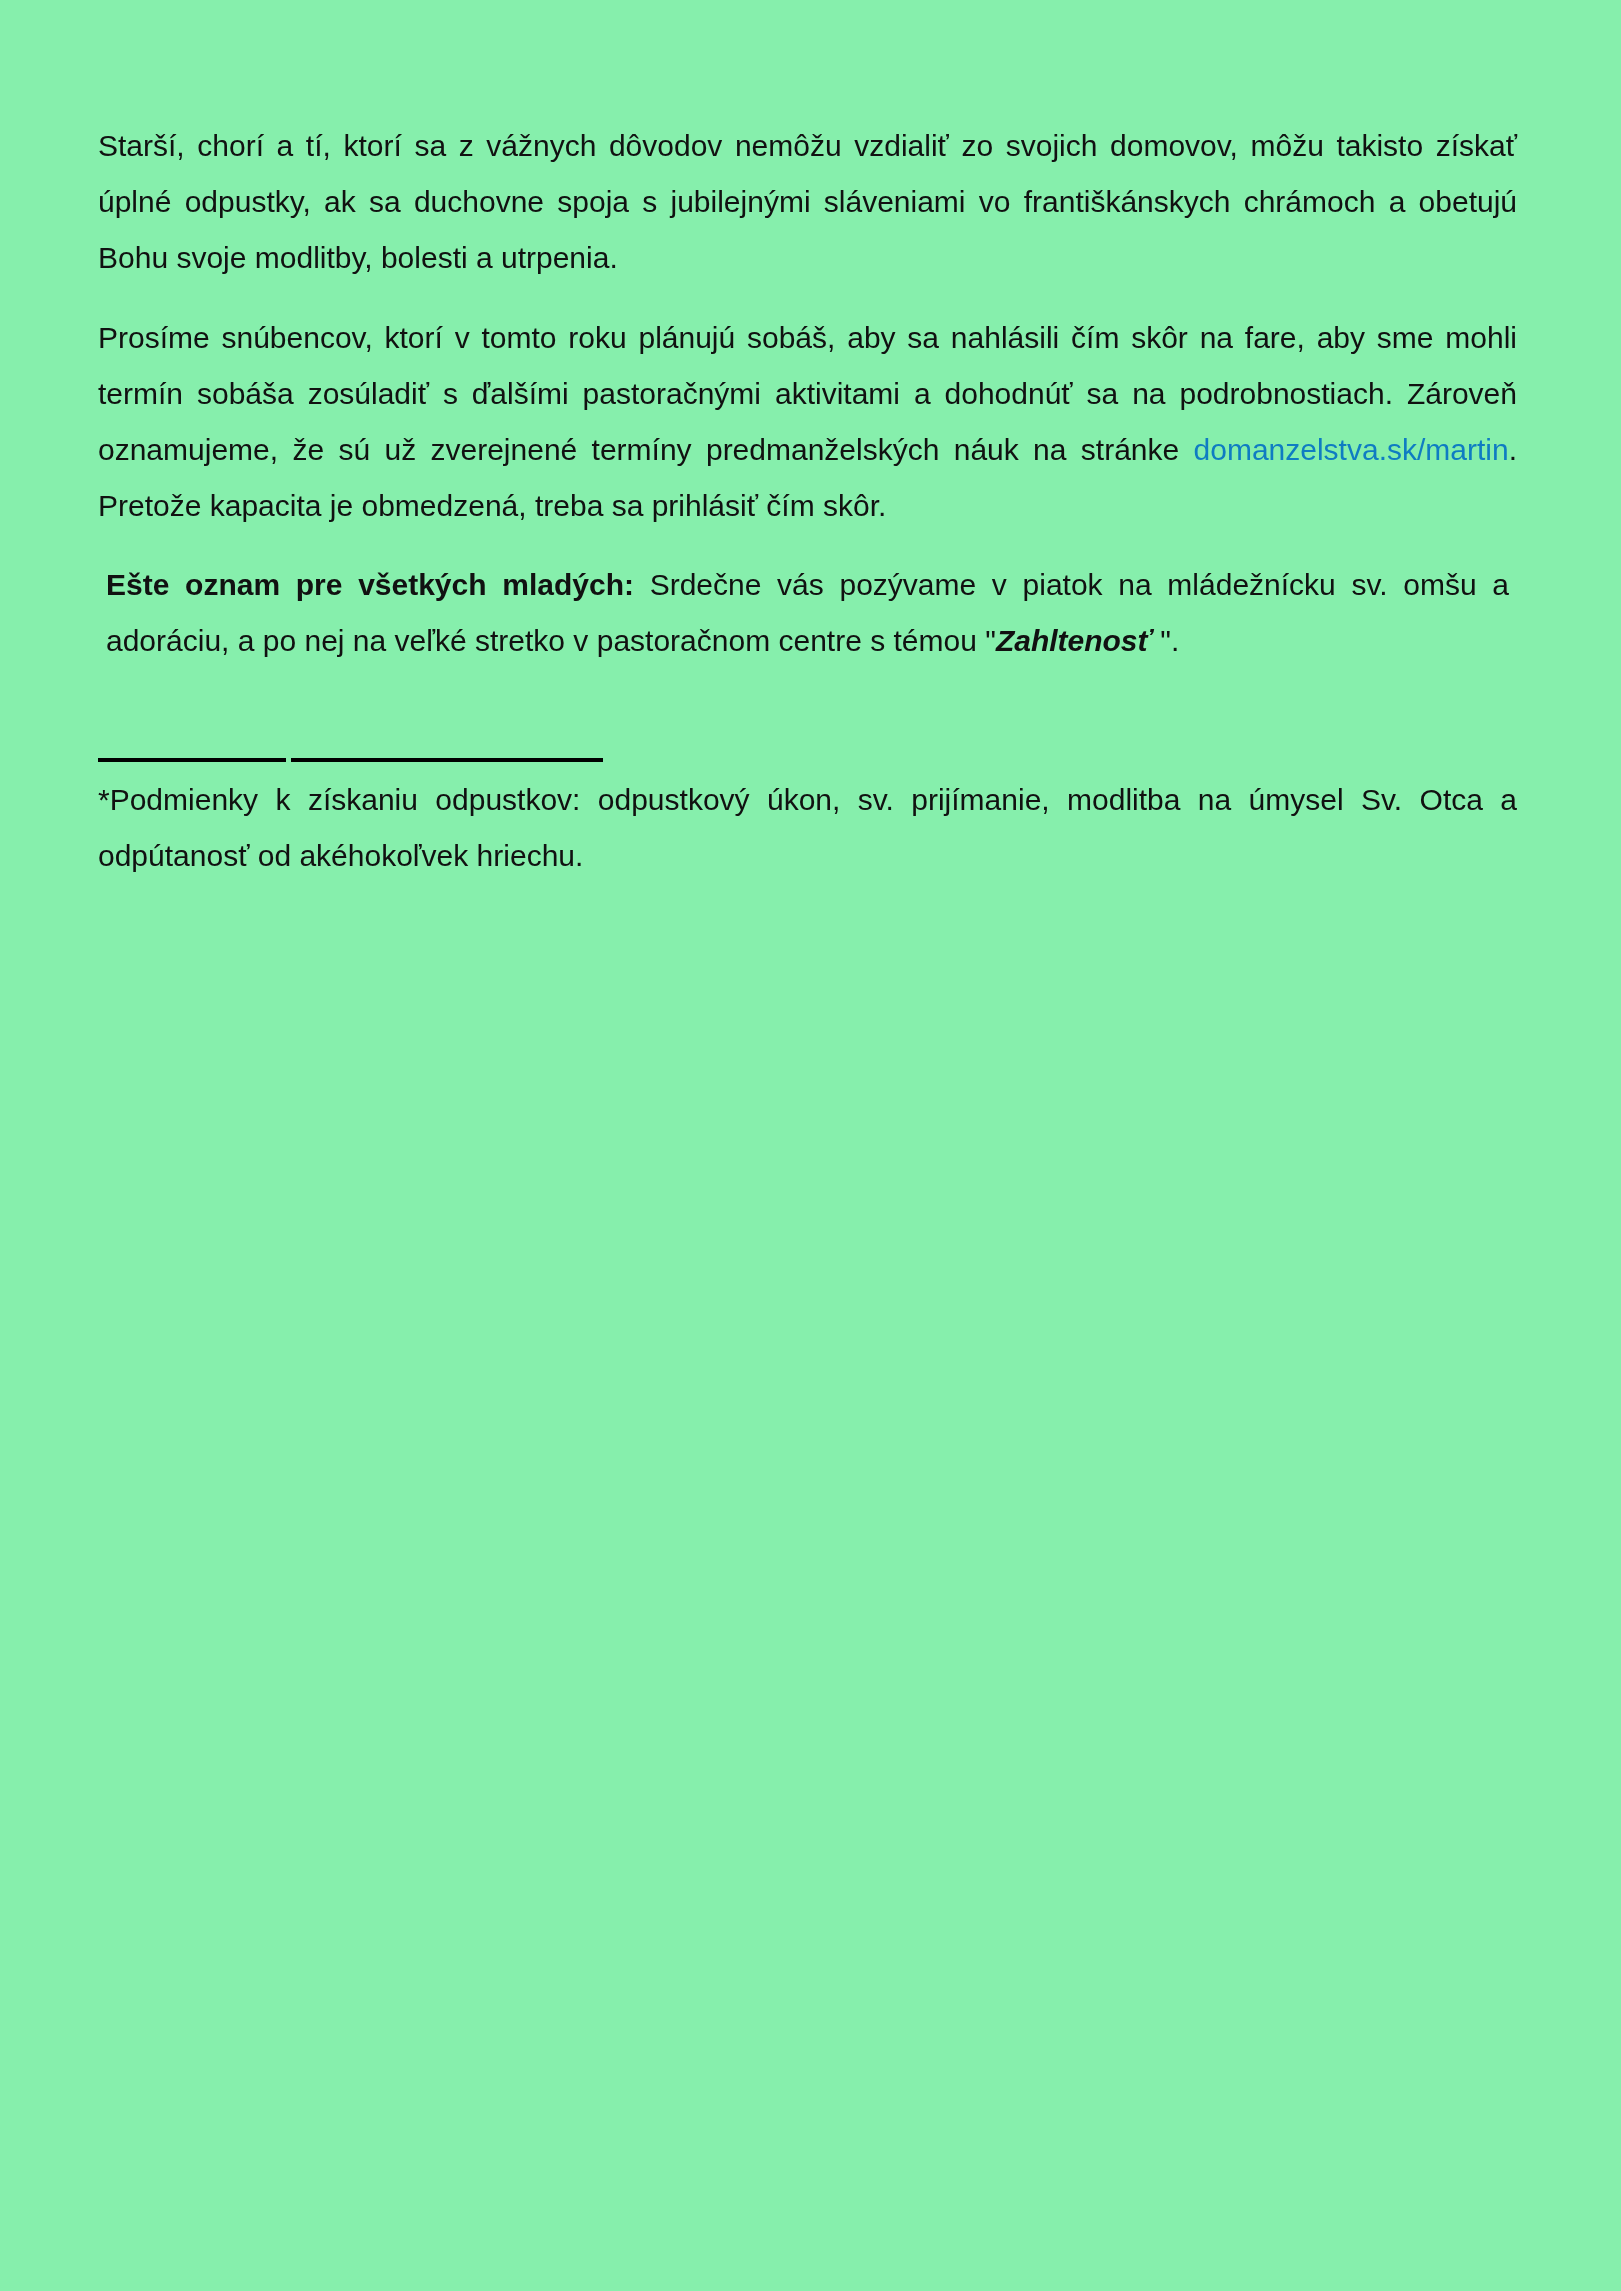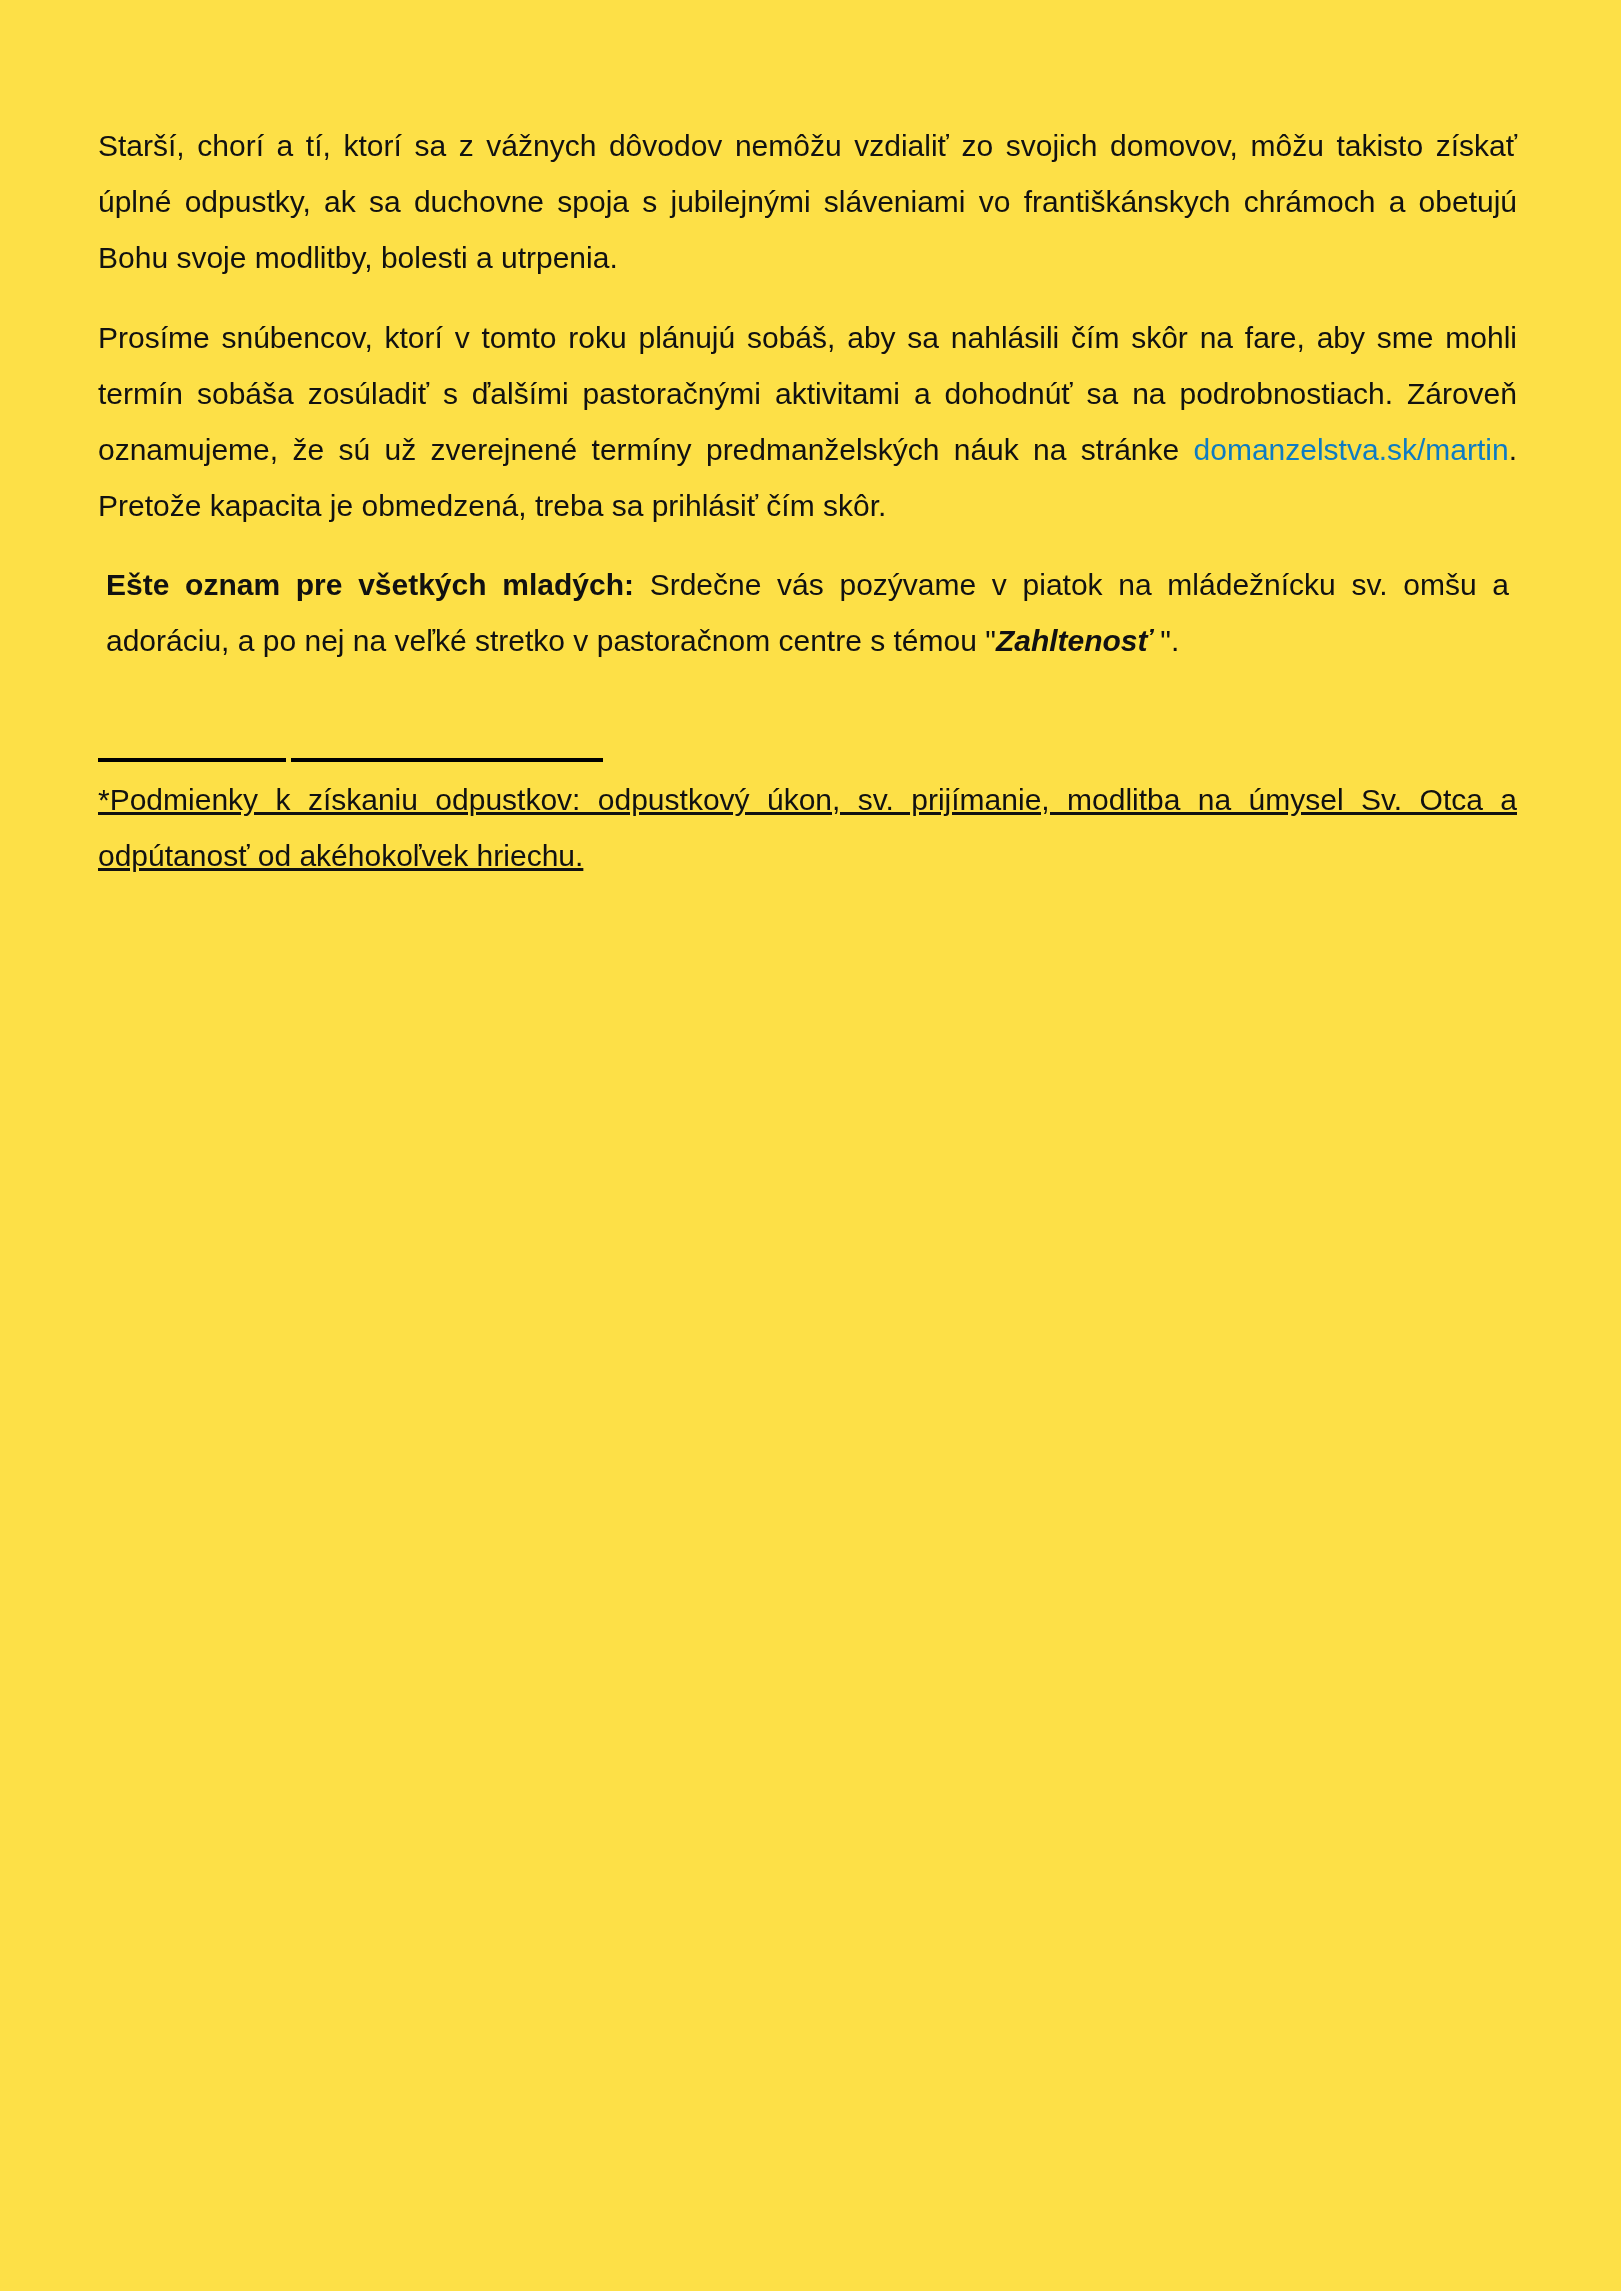--- a/index.html
+++ b/index.html
@@ -4,21 +4,21 @@
 <style>
   html, body {
     margin: 0;
     padding: 0;
     background: #ffffff;
   }
   .page {
     position: relative;
     width: 1621px;
     height: 2292px;
-    background: #fde047;
+    background: #86efac;
     font-family: "Liberation Sans", sans-serif;
     color: #111111;
     overflow: hidden;
   }
   .content {
     position: absolute;
     left: 98px;
     top: 118px;
     width: 1419px;
     font-size: 30px;
@@ -51,21 +51,20 @@
     display: inline-block;
     height: 3.9px;
     background: #000000;
     vertical-align: top;
   }
   .separator .seg1 { width: 188px; margin-right: 4.9px; }
   .separator .seg2 { width: 312px; }
   .footnote-text {
     margin-top: 9.8px;
     text-align: justify;
-    text-decoration: underline;
   }
 </style>
 </head>
 <body>
 
 <div class="page" style="color: rgb(17, 17, 17);">
   <div class="content">
 
     <p class="para">
       <span>Starší, chorí a tí, ktorí sa z vážnych dôvodov nemôžu vzdialiť zo svojich domovov, môžu takisto získať úplné odpustky, ak sa duchovne spoja s jubilejnými sláveniami vo františkánskych chrámoch a obetujú Bohu svoje modlitby, bolesti a utrpenia.</span>

